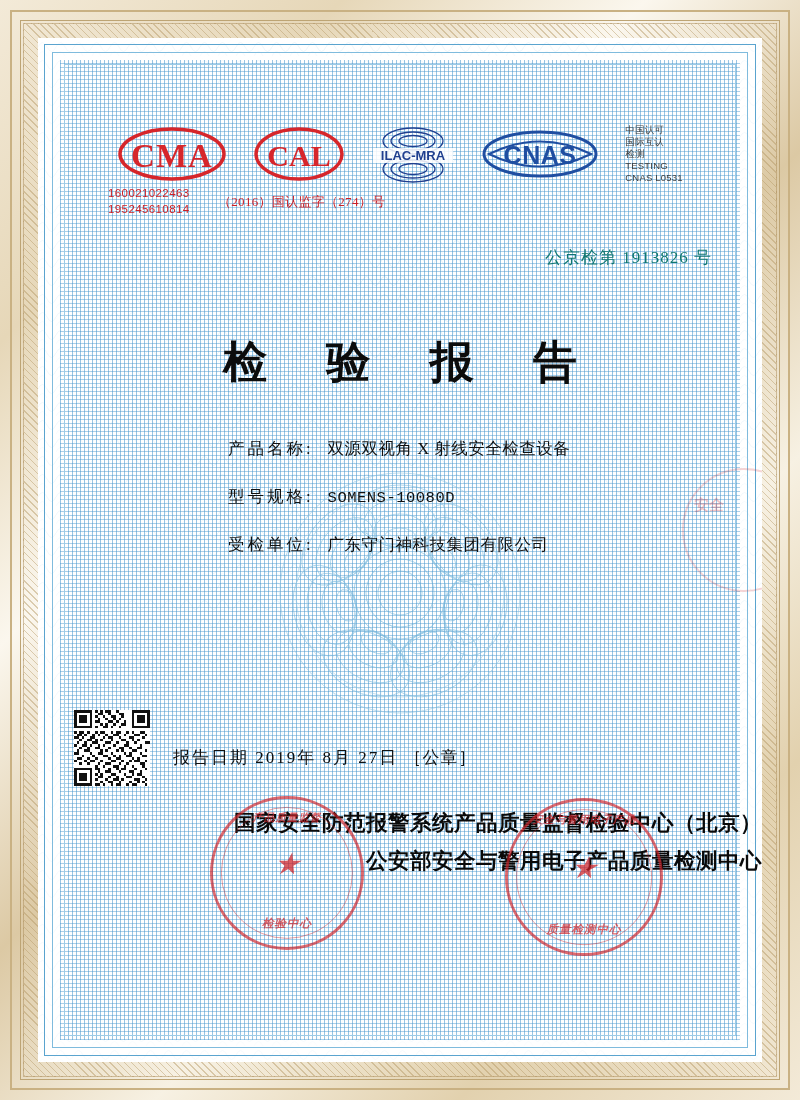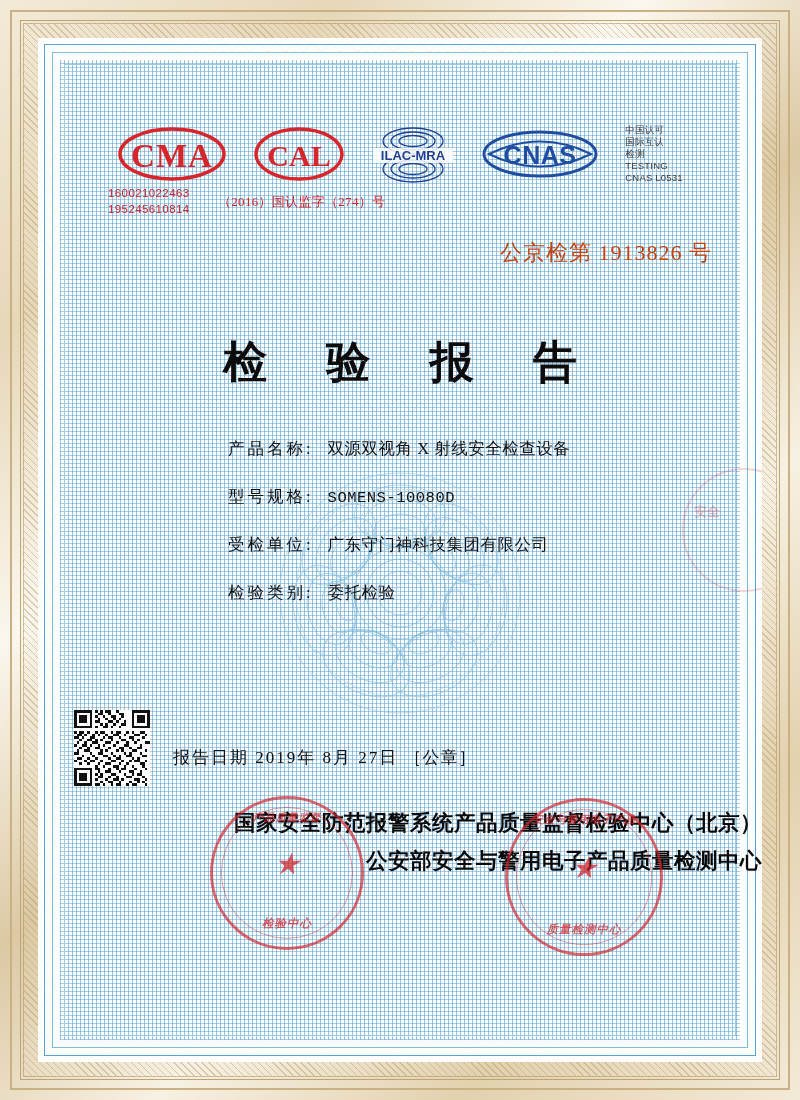--- a/index.html
+++ b/index.html
@@ -153,24 +153,24 @@
     top: 155px;
     left: 180px;
     font-size: 13px;
     color: #cc2026;
     letter-spacing: 0.3px;
   }
 
   
   .report-no {
     position: absolute;
-    top: 200px;
+    top: 208px;
     right: 50px;
-    font-size: 22px;
-    color: #c2410c;
+    font-size: 17px;
+    color: #0f766e;
     letter-spacing: 1px;
   }
 
   
   .doc-title {
     position: absolute;
     top: 295px;
     left: 0;
     right: 0;
     text-align: center;
@@ -316,22 +316,22 @@
     right: -44px;
     top: 430px;
     width: 120px;
     height: 120px;
     border-radius: 50%;
     border: 2px solid rgba(206,32,38,0.35);
     opacity: 0.55;
   }
   .seal-faint .ft {
     position: absolute;
-    left: 10px; top: 34px;
-    font-size: 13px;
+    left: 10px; top: 26px;
+    font-size: 15px;
     color: rgba(206,32,38,0.5);
     line-height: 1.3;
     font-weight: bold;
   }
 </style>
 </head>
 <body>
 
 <div class="certificate">
 
@@ -477,24 +477,20 @@
         <div class="field-row">
           <span class="field-label">型号规格:</span>
           <span class="field-value mono">SOMENS-10080D</span>
         </div>
 
         <div class="field-row">
           <span class="field-label">受检单位:</span>
           <span class="field-value">广东守门神科技集团有限公司</span>
         </div>
 
-        <div class="field-row">
-          <span class="field-label">检验类别:</span>
-          <span class="field-value">委托检验</span>
-        </div>
       </div>
 
       <svg class="qr" viewBox="0 0 29 29" shape-rendering="crispEdges">
         <rect width="29" height="29" fill="#ffffff"></rect>
         <g fill="#111111">
           <rect x="0" y="0" width="7" height="1"></rect>
             <rect x="0" y="6" width="7" height="1"></rect>
           <rect x="0" y="0" width="1" height="7"></rect>
             <rect x="6" y="0" width="1" height="7"></rect>
           <rect x="2" y="2" width="3" height="3"></rect>

